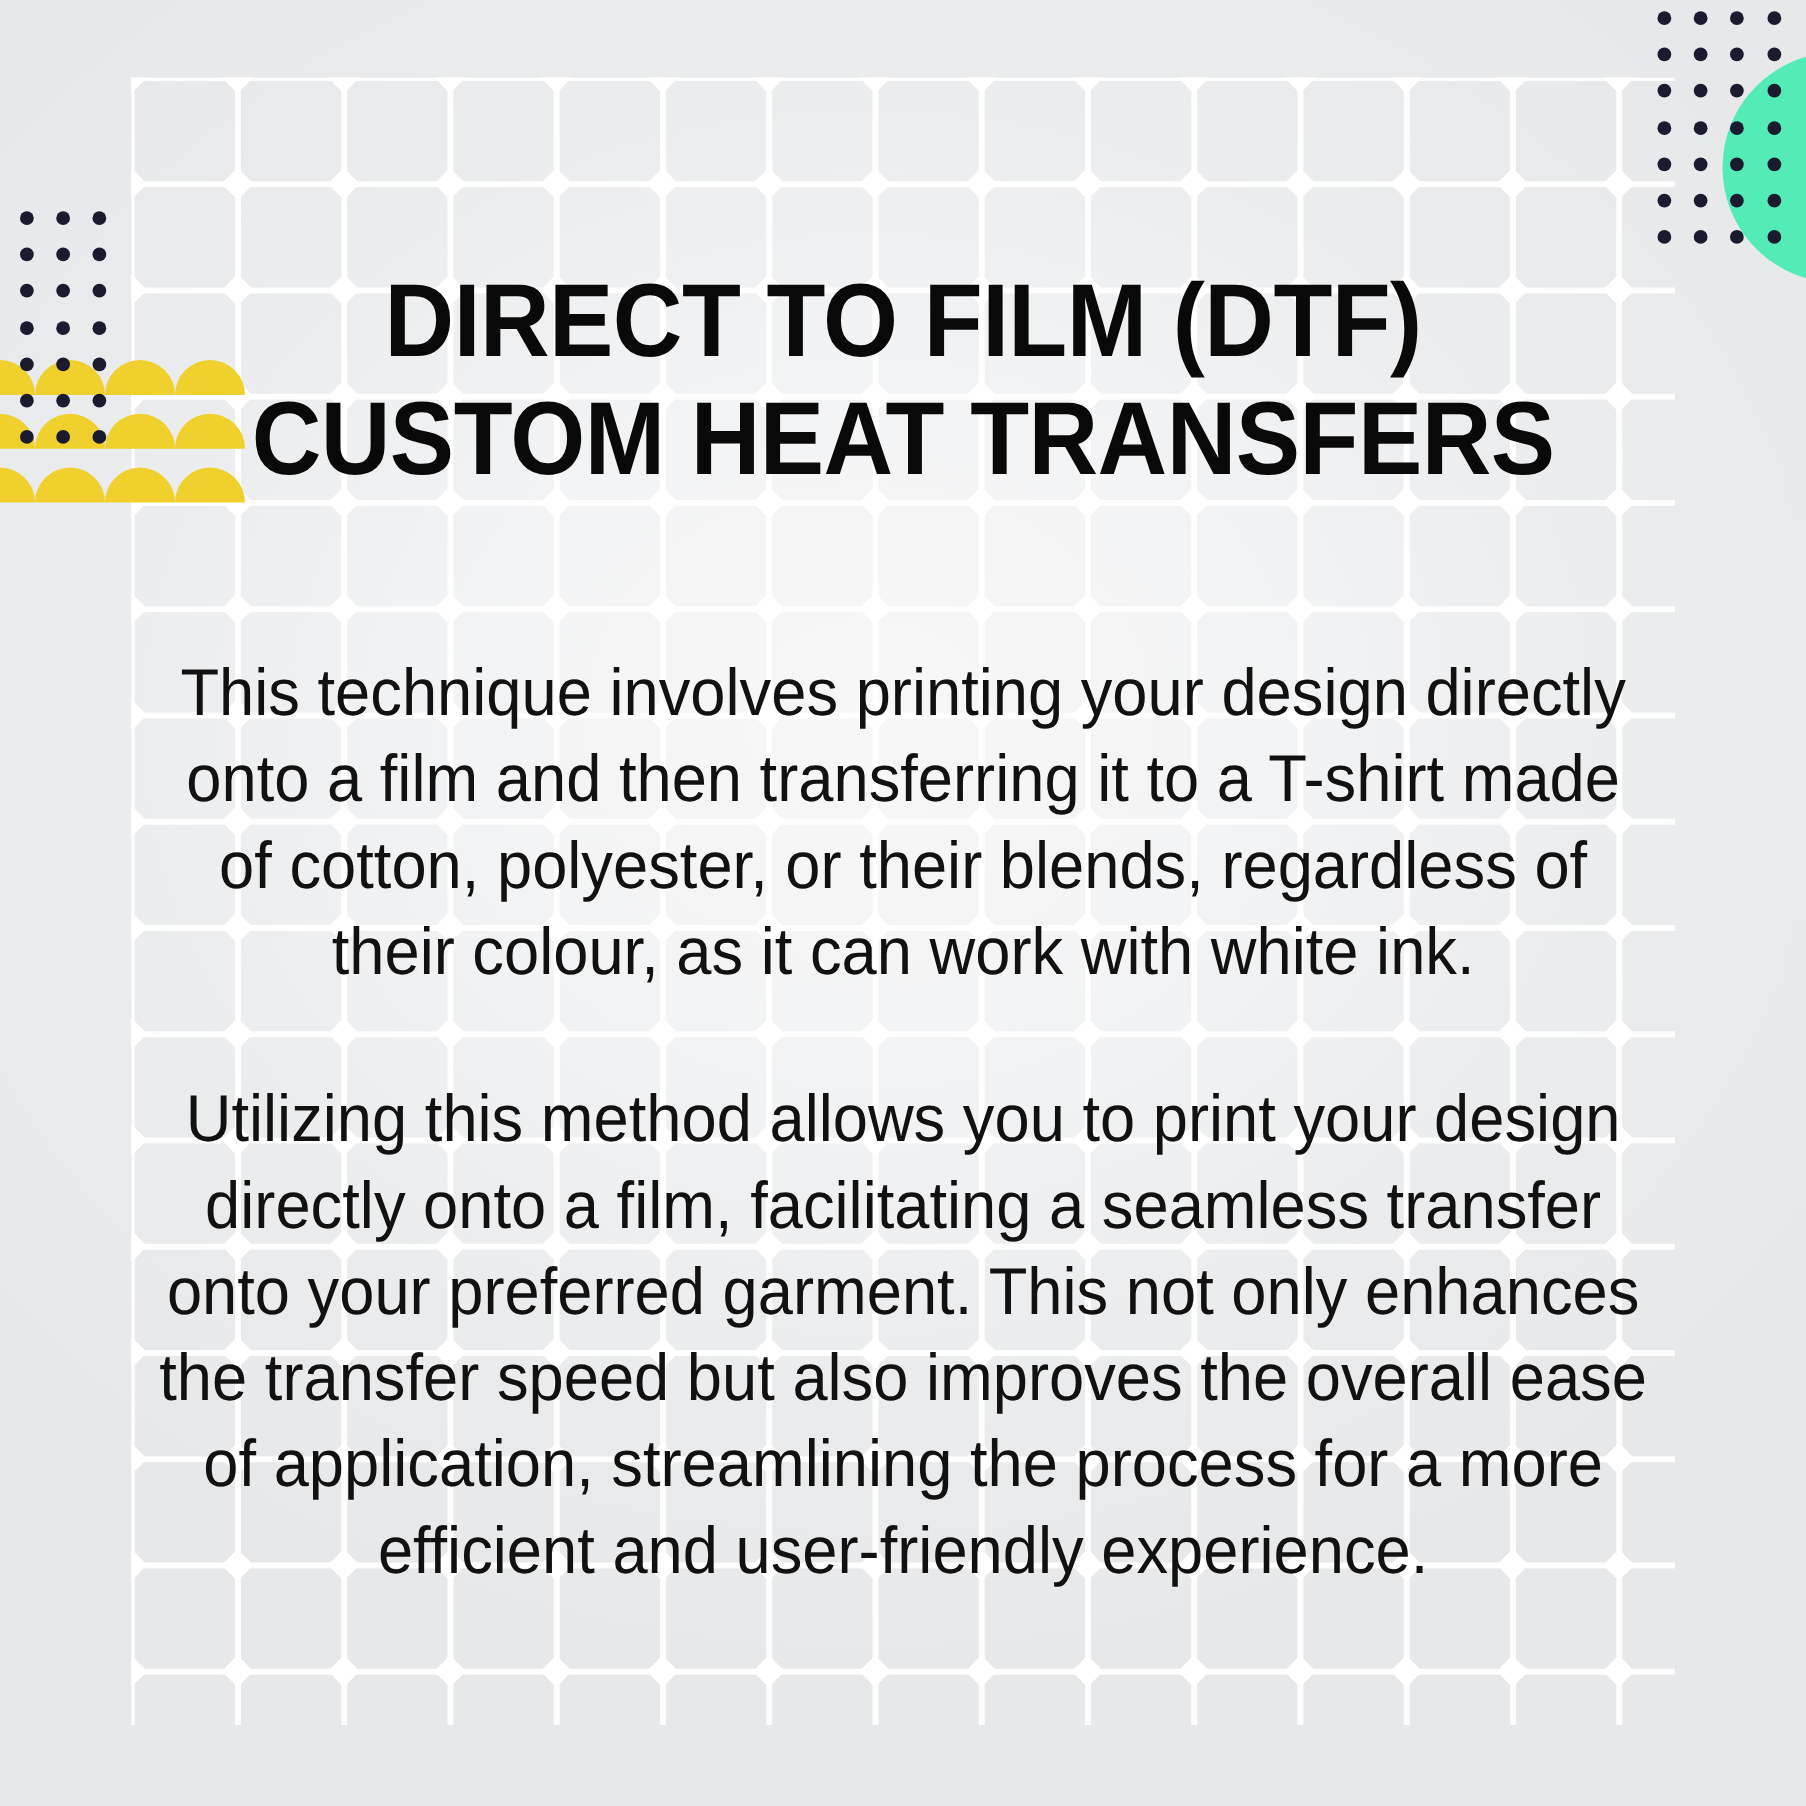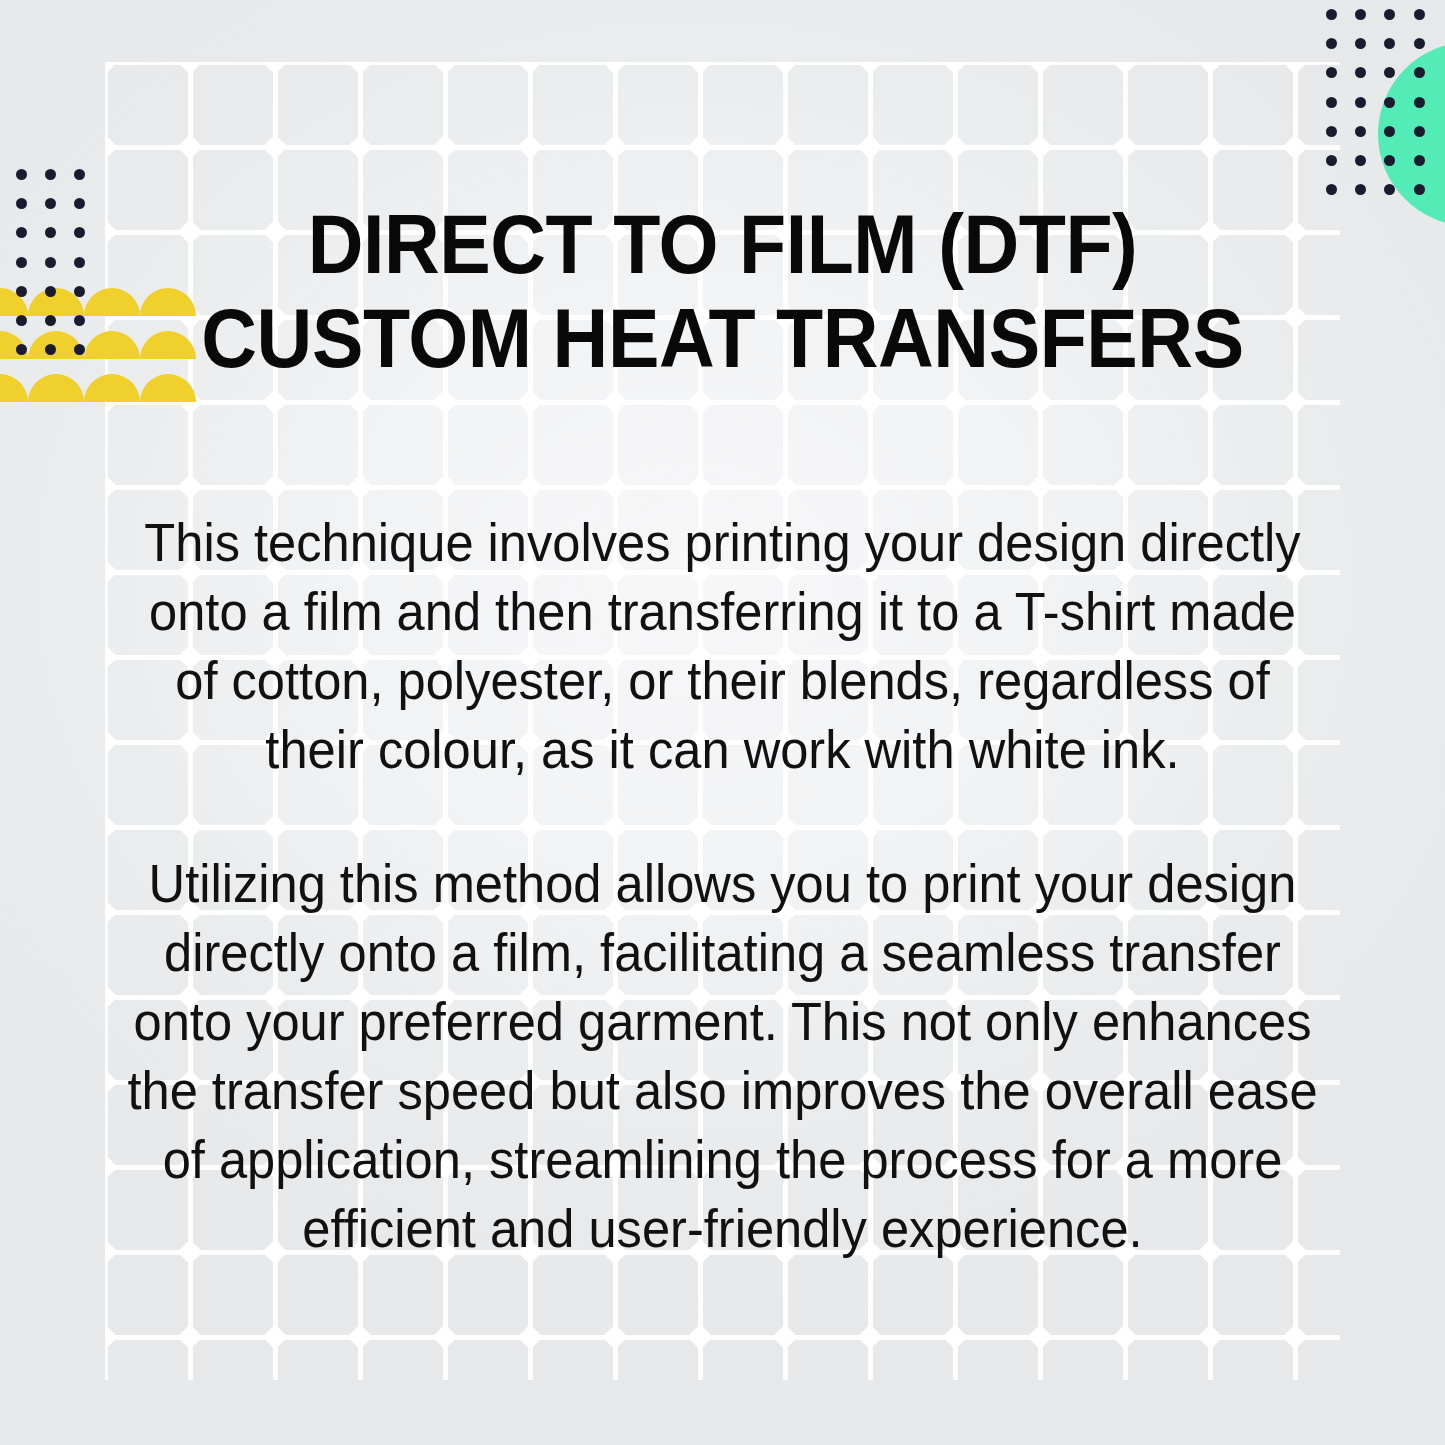--- a/index.html
+++ b/index.html
@@ -87,21 +87,21 @@
     width: 56px;
     height: 28px;
     background: #efd02c;
     border-radius: 28px 28px 0 0;
   }
 
   
   .content {
     position: absolute;
     left: 0;
-    top: 0;
+    top: 12px;
     width: 1445px;
     height: 1089px;
   }
 
   .title {
     position: absolute;
     left: 100px;
     top: 142px;
     width: 1245px;
     text-align: center;

